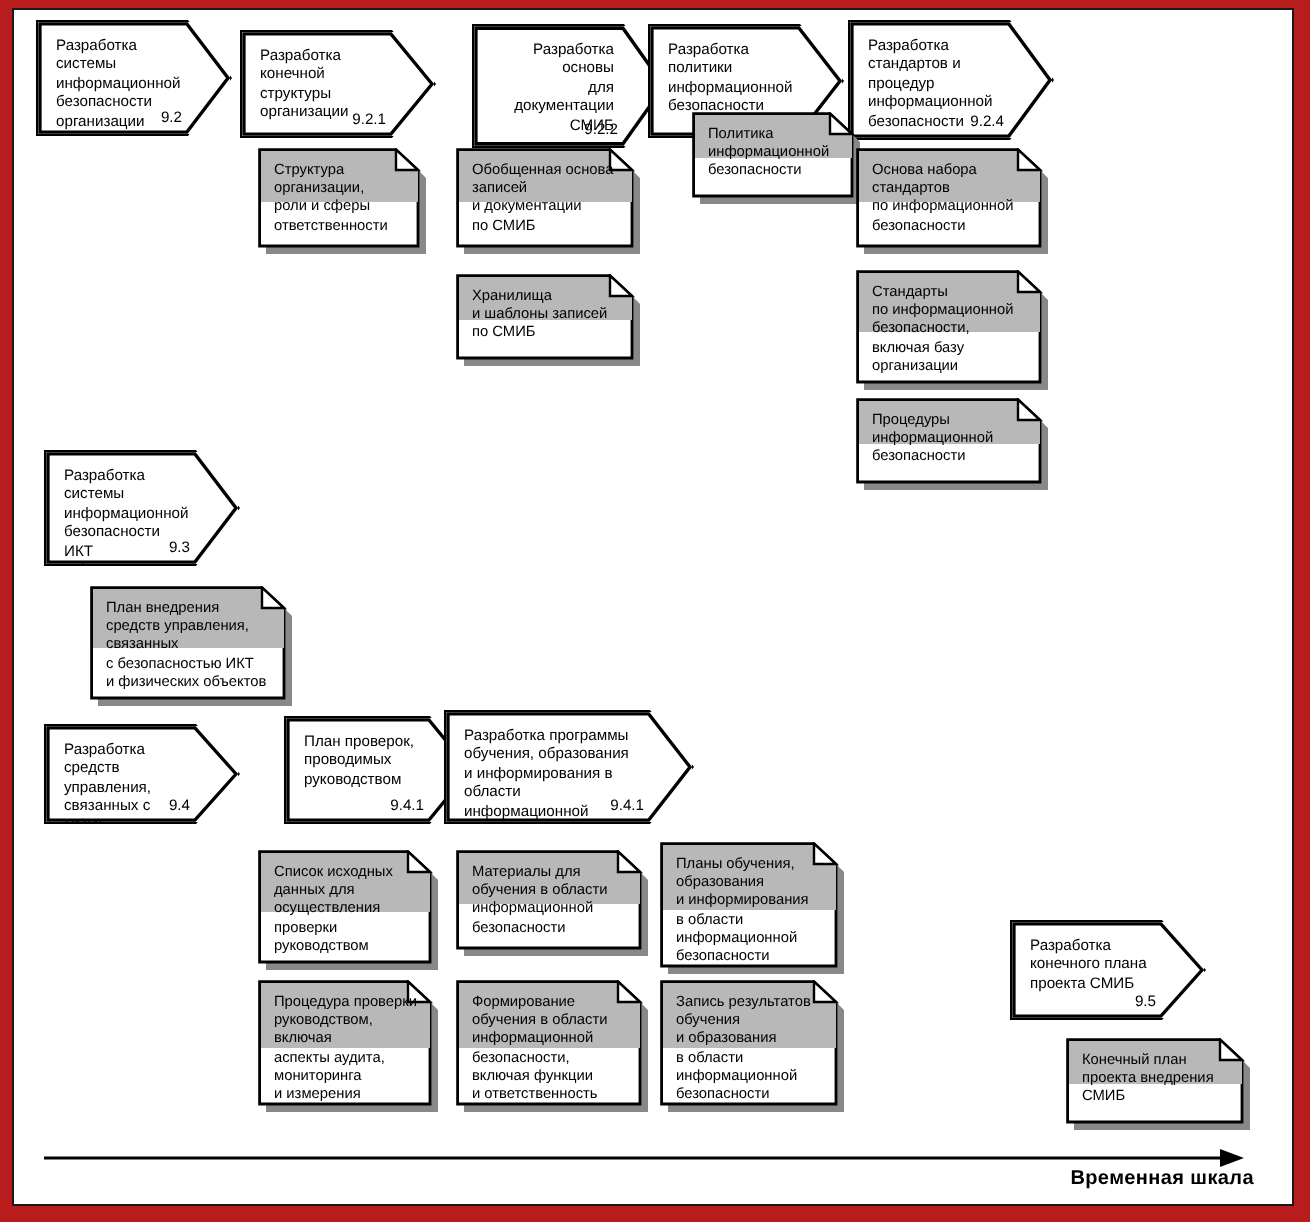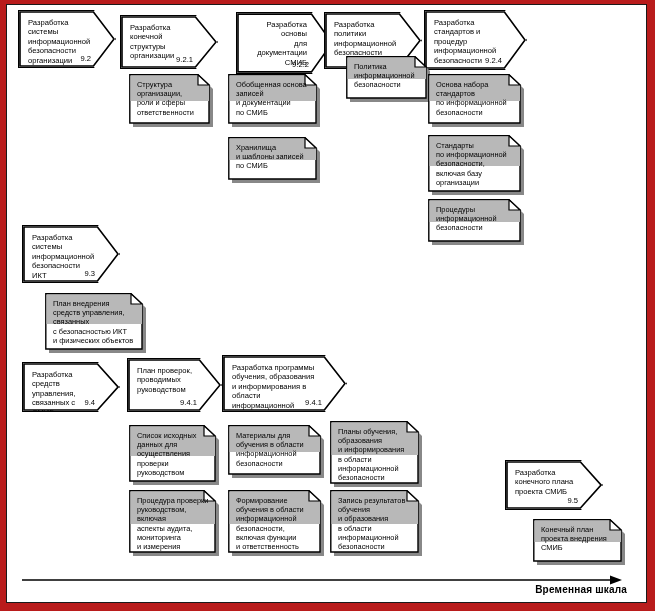--- a/index.html
+++ b/index.html
@@ -151,21 +151,21 @@
       </div>
       <div class="chev" style="left: 22px; top: 362px; width: 98px; height: 50px;">
         <svg viewBox="0 0 98 50" preserveAspectRatio="none">
           <polygon points="1,1 76,1 97,25 76,49 1,49" fill="#ffffff" stroke="#000000" stroke-width="1.7" stroke-linejoin="miter"></polygon>
         </svg>
         <div class="ctext">Разработка средств
 управления,
 связанных с СМИБ</div>
         <div class="cnum">9.4</div>
       </div>
-      <div class="chev" style="left: 127px; top: 358px; width: 95px; height: 54px;">
+      <div class="chev" style="left: 142px; top: 358px; width: 95px; height: 54px;">
         <svg viewBox="0 0 95 54" preserveAspectRatio="none">
           <polygon points="1,1 73,1 94,27 73,53 1,53" fill="#ffffff" stroke="#000000" stroke-width="1.7" stroke-linejoin="miter"></polygon>
         </svg>
         <div class="ctext">План проверок,
 проводимых
 руководством</div>
         <div class="cnum">9.4.1</div>
       </div>
       <div class="chev" style="left: 222px; top: 355px; width: 125px; height: 57px;">
         <svg viewBox="0 0 125 57" preserveAspectRatio="none">

